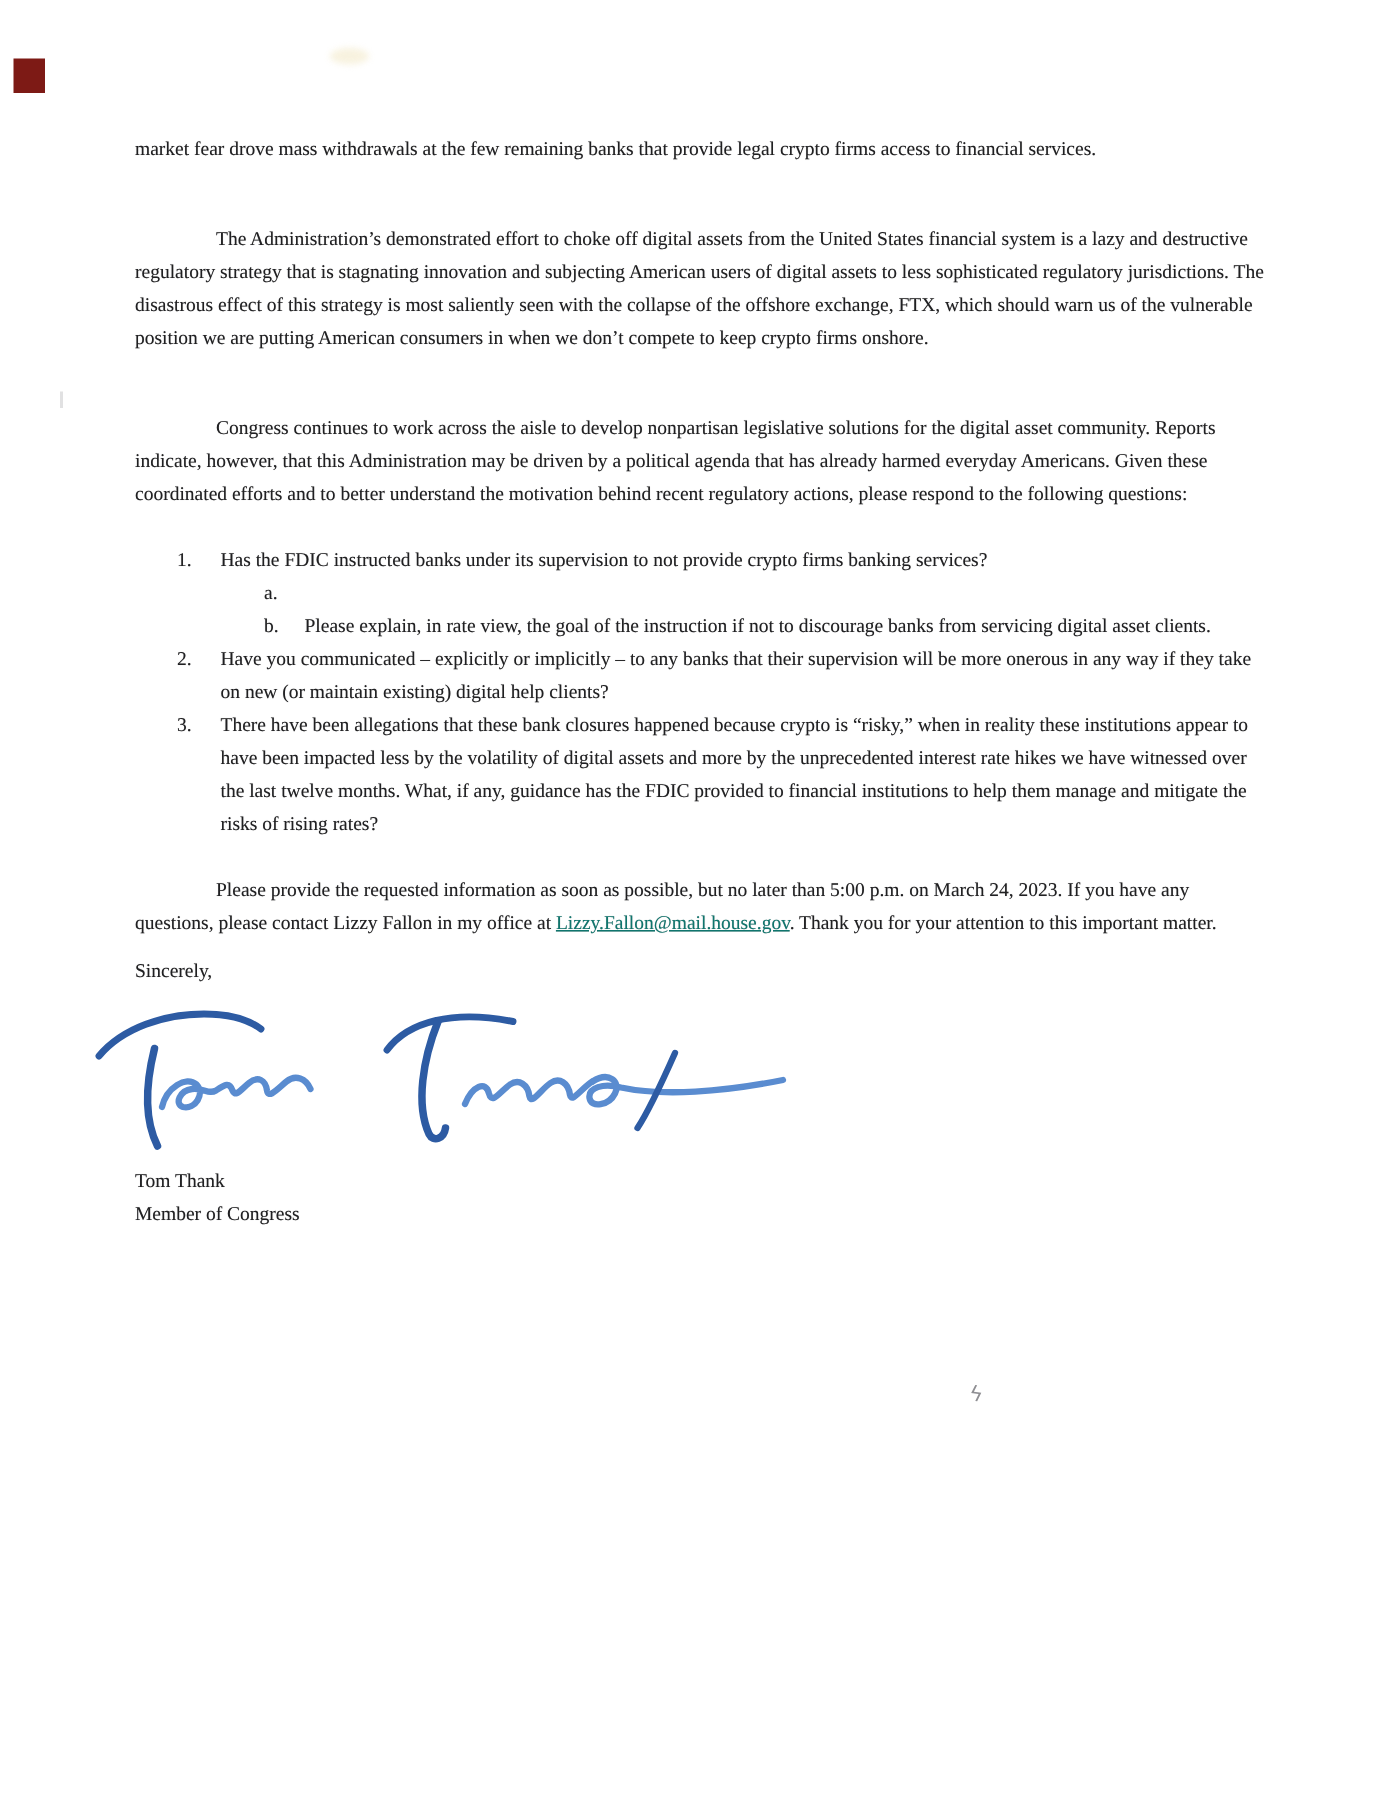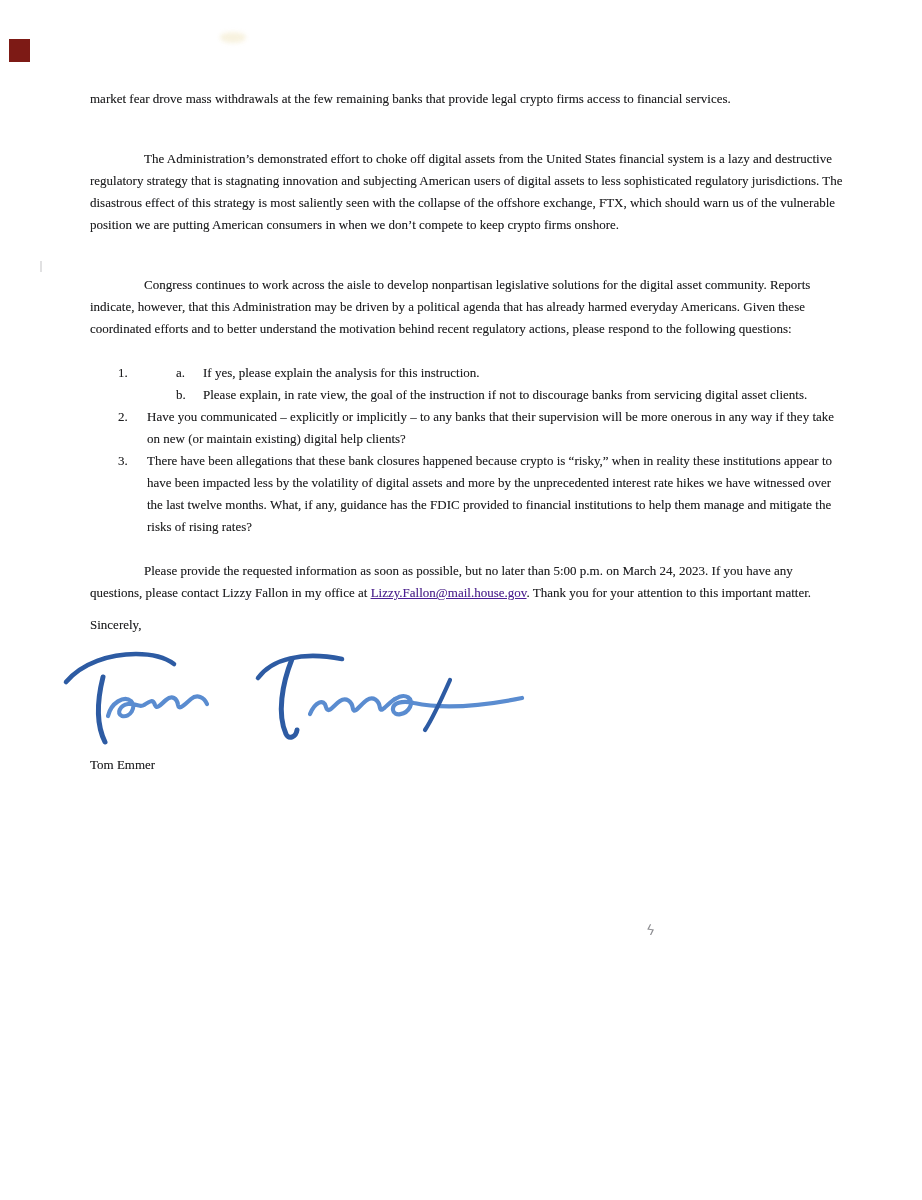--- a/index.html
+++ b/index.html
@@ -93,23 +93,23 @@
 
     <p class="para indented gap">The Administration’s demonstrated effort to choke off digital assets from the United States financial system is a lazy and destructive regulatory strategy that is stagnating innovation and subjecting American users of digital assets to less sophisticated regulatory jurisdictions. The disastrous effect of this strategy is most saliently seen with the collapse of the offshore exchange, FTX, which should warn us of the vulnerable position we are putting American consumers in when we don’t compete to keep crypto firms onshore.</p>
 
     <p class="para indented gap">Congress continues to work across the aisle to develop nonpartisan legislative solutions for the digital asset community. Reports indicate, however, that this Administration may be driven by a political agenda that has already harmed everyday Americans. Given these coordinated efforts and to better understand the motivation behind recent regulatory actions, please respond to the following questions:</p>
 
     <div class="qlist">
 
       <div class="q-item">
         <span class="q-num">1.</span>
         <div class="q-body">
+          <span>Has the FDIC instructed banks under its supervision to not provide crypto firms banking services?</span>
           <div class="q-sub">
             <span class="q-letter">a.</span>
-            <span>If yes, please explain the analysis for this instruction.</span>
           </div>
           <div class="q-sub">
             <span class="q-letter">b.</span>
             <span>Please explain, in rate view, the goal of the instruction if not to discourage banks from servicing digital asset clients.</span>
           </div>
         </div>
       </div>
 
       <div class="q-item">
         <span class="q-num">2.</span>
@@ -120,21 +120,21 @@
 
       <div class="q-item">
         <span class="q-num">3.</span>
         <div class="q-body">
           <span>There have been allegations that these bank closures happened because crypto is “risky,” when in reality these institutions appear to have been impacted less by the volatility of digital assets and more by the unprecedented interest rate hikes we have witnessed over the last twelve months. What, if any, guidance has the FDIC provided to financial institutions to help them manage and mitigate the risks of rising rates?</span>
         </div>
       </div>
 
     </div>
 
-    <p class="para closing"><span>Please provide the requested information as soon as possible, but no later than 5:00 p.m. on March 24, 2023. If you have any questions, please contact Lizzy Fallon in my office at </span><span class="email-link" style="color: #4c1d95;">Lizzy.Fallon@mail.house.gov</span><span>. Thank you for your attention to this important matter.</span></p>
+    <p class="para closing"><span>Please provide the requested information as soon as possible, but no later than 5:00 p.m. on March 24, 2023. If you have any questions, please contact Lizzy Fallon in my office at </span><span class="email-link" style="color: #0f766e;">Lizzy.Fallon@mail.house.gov</span><span>. Thank you for your attention to this important matter.</span></p>
 
     <p class="para valediction">Sincerely,</p>
 
     <div class="sig-block">
       <svg width="580" height="112" viewBox="0 0 580 112" aria-label="handwritten signature">
         <g fill="none" stroke-linecap="round" stroke-linejoin="round">
 
           <path d="M 8 40 C 24 21, 52 12, 78 12 C 96 12, 108 16, 116 22" stroke="#2d5ba3" stroke-width="4.6"></path>
 
           <path d="M 45 35 C 40 55, 37 80, 47 100" stroke="#2d5ba3" stroke-width="5"></path>
@@ -147,16 +147,17 @@
 
           <path d="M 252 72 C 257 60, 266 56, 268 65 C 270 73, 276 63, 282 59 C 288 55, 294 59, 295 67 C 296 73, 303 62, 309 58 C 315 54, 321 58, 322 66 C 323 72, 330 61, 337 57" stroke="#5a8cd0" stroke-width="4.2"></path>
 
           <path d="M 337 57 C 348 50, 356 57, 352 65 C 348 73, 336 75, 335 68 C 334 61, 344 58, 356 61 C 384 67, 424 64, 464 56" stroke="#5a8cd0" stroke-width="4.2"></path>
 
           <path d="M 392 38 C 384 56, 375 76, 367 88" stroke="#2d5ba3" stroke-width="4.2"></path>
         </g>
       </svg>
     </div>
 
-    <p class="typed-name">Tom Emmer</p>
+    <p class="typed-name">Tom Thank</p>
+    <p class="typed-title">Member of Congress</p>
 
   </div>
 </div>
 
 </body></html>

